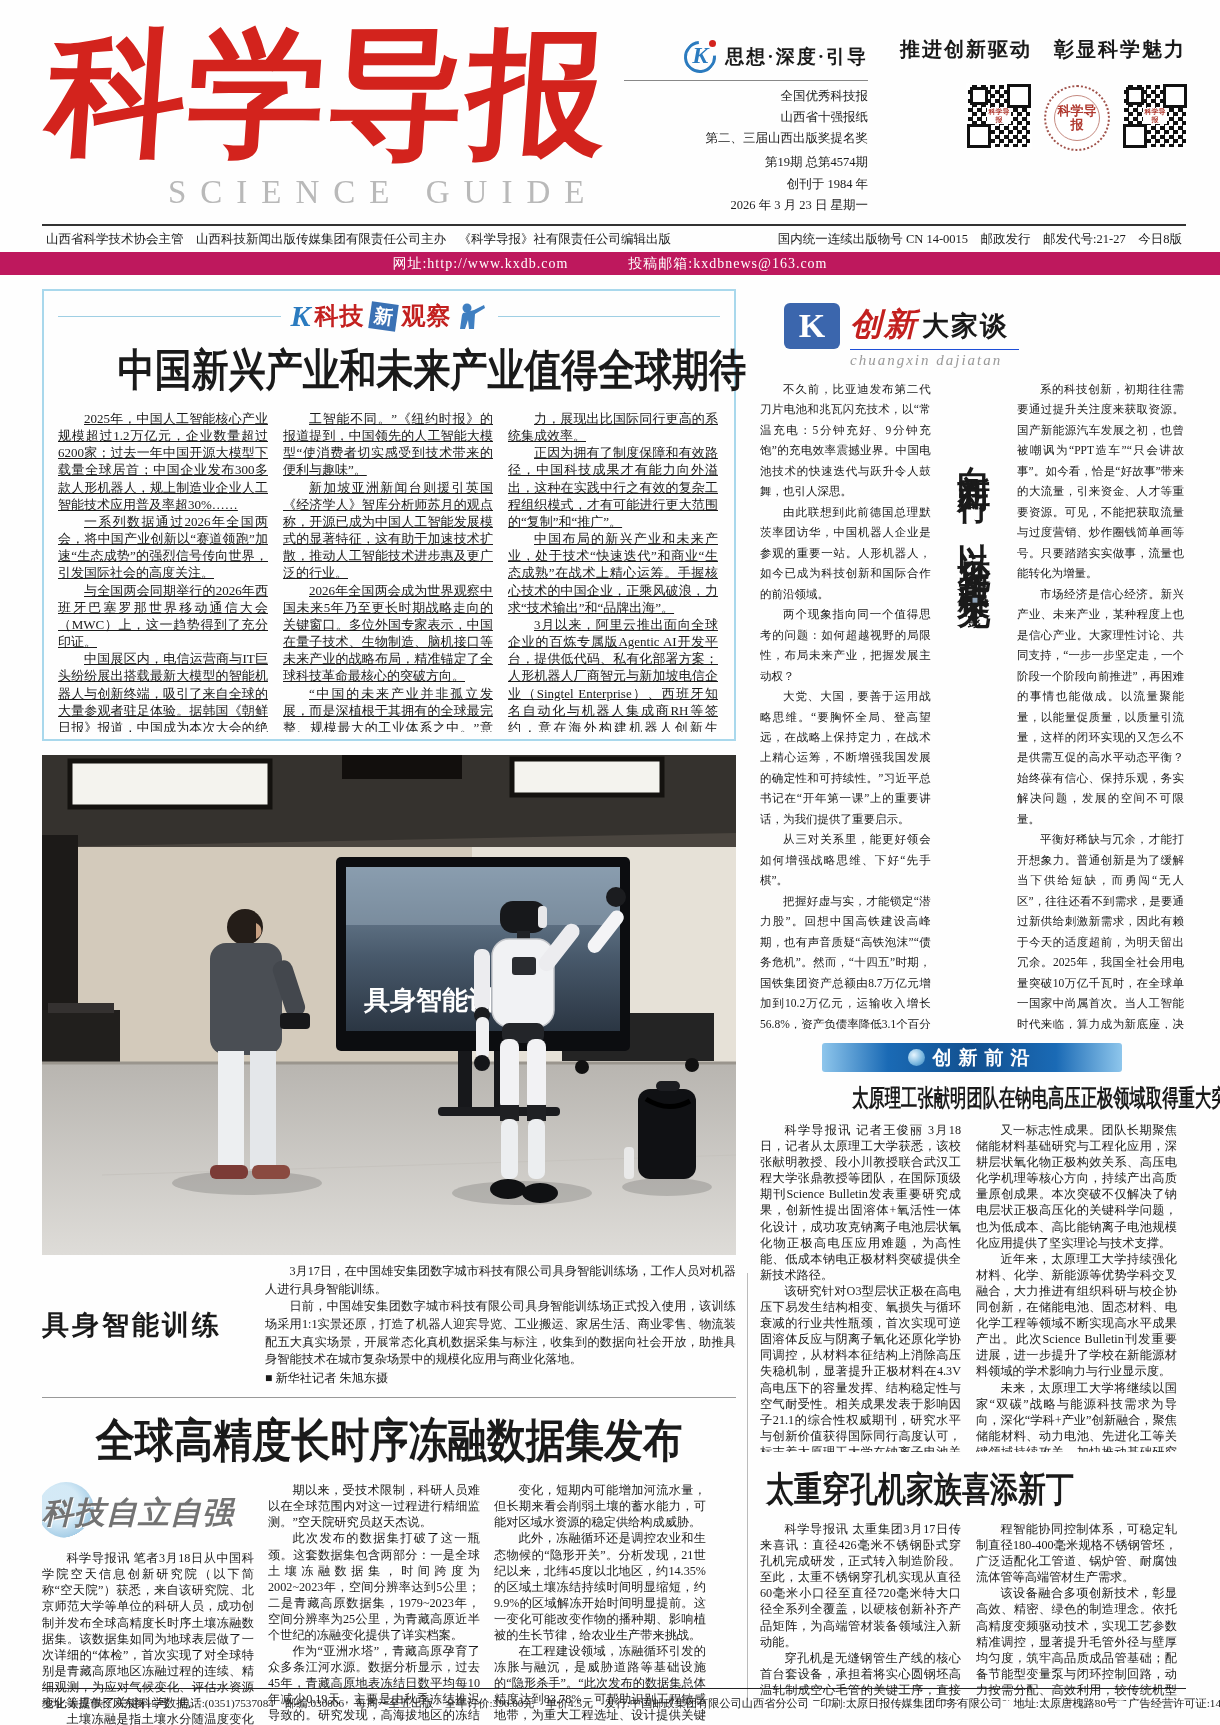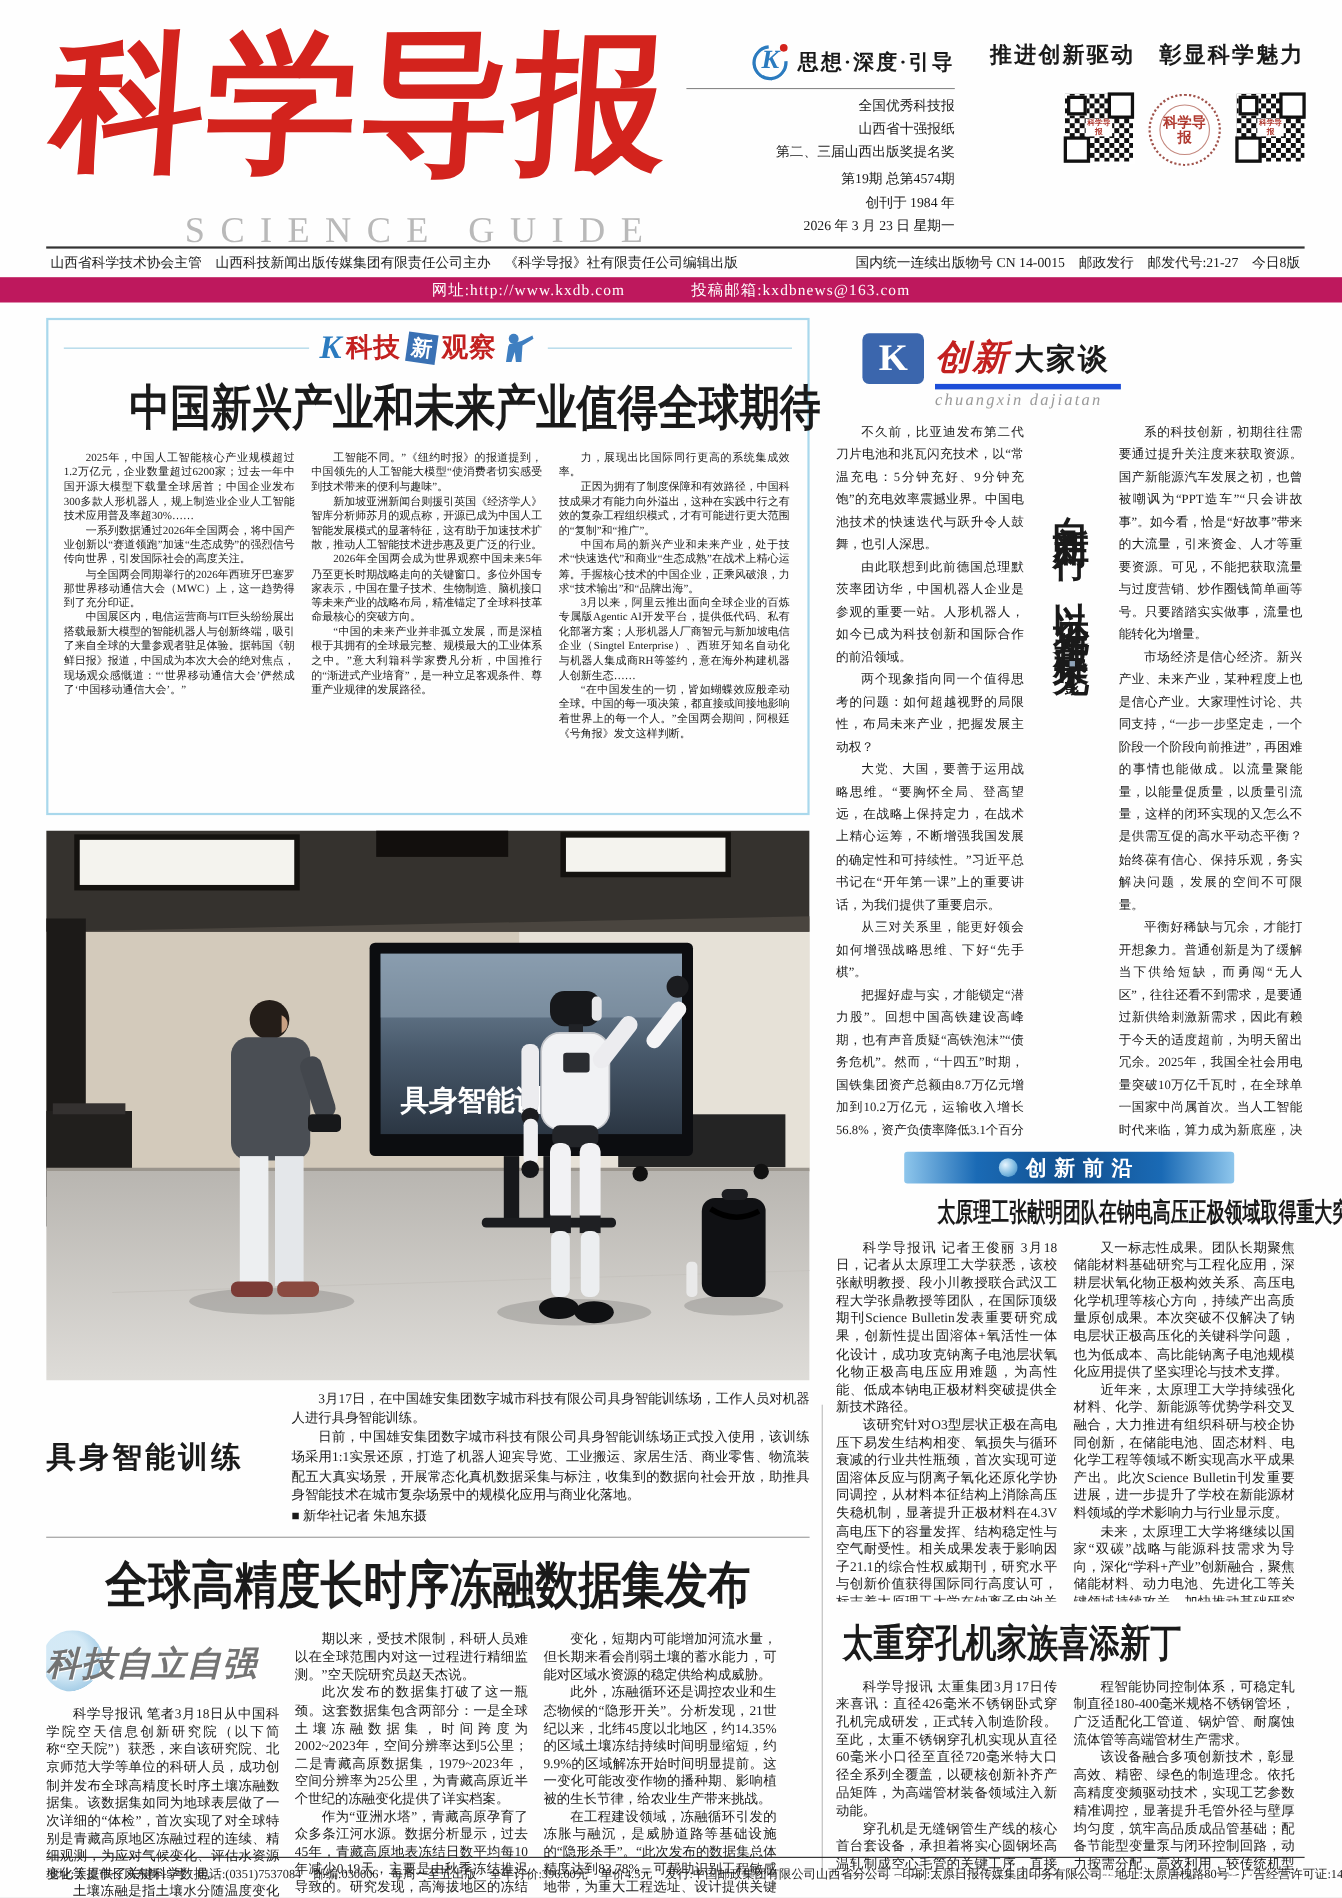--- a/index.html
+++ b/index.html
@@ -3,21 +3,21 @@
 <meta charset="utf-8">
 <style>
   html,body{margin:0;padding:0;background:#e8e8e8;}
   .page{position:relative;width:1220px;height:1725px;background:#fefefe;margin:0 auto;
         font-family:"Liberation Serif","DejaVu Serif",serif;color:#1a1a1a;overflow:hidden;}
   
   .masthead{display:flex;padding:26px 34px 0 48px;height:196px;}
   .mh-title-wrap{width:610px;position:relative;}
   .mh-title{font-size:138px;line-height:1;font-weight:900;color:#d3231d;letter-spacing:2px;
             transform:skewX(-4deg);font-family:"Liberation Serif",serif;white-space:nowrap;}
-  .mh-sub{position:absolute;left:120px;top:166px;color:#b9b9b9;font-size:33px;letter-spacing:14px;
+  .mh-sub{position:absolute;left:120px;top:148px;color:#b9b9b9;font-size:33px;letter-spacing:14px;
           font-family:"Liberation Serif",serif;}
   .mh-right{flex:1;display:flex;gap:18px;justify-content:flex-end;}
   .mh-colA{width:244px;padding-top:14px;}
   .mh-slogan1{display:flex;align-items:center;gap:8px;justify-content:flex-end;
               border-bottom:1px solid #888;padding-bottom:6px;}
   .k-mini{position:relative;width:34px;height:34px;flex:0 0 auto;}
   .k-mini::before{content:"";position:absolute;inset:1px;border:3px solid #2b7bbf;border-radius:50%;
                   border-top-color:transparent;transform:rotate(40deg);}
   .k-mini .kg{position:absolute;left:9px;top:2px;font-size:24px;font-weight:900;font-style:italic;color:#2b7bbf;}
   .k-mini::after{content:"";position:absolute;right:1px;top:0;width:7px;height:7px;border-radius:50%;background:#d3231d;}
@@ -54,21 +54,21 @@
   .badge-row .rule{flex:1;height:1px;background:#9fcfe4;}
   .kgc-badge{display:flex;align-items:center;gap:2px;}
   .kgc-badge .kk{font-size:30px;font-weight:900;font-style:italic;color:#2b7bbf;margin-right:2px;}
   .kgc-badge .red{color:#c3201f;font-size:24px;font-weight:900;letter-spacing:1px;}
   .kgc-badge .dia{width:27px;height:27px;background:#3a71b4;transform:rotate(8deg);display:flex;
                   align-items:center;justify-content:center;color:#fff;font-size:19px;font-weight:900;margin:0 3px;}
   .headline-xl{text-align:center;margin:8px 0 6px;}
   .headline-xl .squeeze{display:inline-block;transform:scaleX(.84);transform-origin:center;
       white-space:nowrap;font-family:"Liberation Sans","DejaVu Sans",sans-serif;font-weight:900;font-size:44px;}
   .cols3{display:flex;gap:15px;margin-top:10px;}
-  .cols3 .col{width:210px;height:322px;overflow:hidden;font-size:10px;line-height:1.32;text-align:justify;}
+  .cols3 .col{width:210px;height:322px;overflow:hidden;font-size:13px;line-height:1.32;text-align:justify;text-decoration:underline;}
   .para{margin:0;text-indent:2em;}
   
   .photo{margin-top:14px;width:694px;height:500px;position:relative;}
   .photo svg{display:block;}
   .caption-wrap{display:flex;gap:18px;margin-top:8px;border-bottom:1px solid #999;padding-bottom:10px;}
   .cap-label{width:205px;font-size:27px;font-weight:900;letter-spacing:3px;align-self:center;
              font-family:"Liberation Serif",serif;}
   .cap-text{flex:1;font-size:12.2px;line-height:1.45;text-align:justify;}
   .cap-credit{text-align:left;font-size:12.2px;margin-top:1px;}
   
@@ -79,21 +79,21 @@
   .frost-cols .col{width:212px;height:252px;overflow:hidden;font-size:12.2px;line-height:1.32;text-align:justify;}
   .self-badge{position:relative;height:58px;margin:2px 0 8px;}
   .self-badge .globe{position:absolute;left:-4px;top:-2px;width:56px;height:56px;border-radius:50%;
       background:radial-gradient(circle at 40% 40%,#cfe7f5 0 40%,#9cc8e4 70%,transparent 71%);opacity:.9;}
   .self-badge .t{position:relative;font-size:31px;font-weight:900;font-style:italic;color:#737373;
       letter-spacing:1px;line-height:58px;text-shadow:1px 1px 0 #fff;}
   
   .comm-head{display:flex;gap:10px;align-items:flex-start;margin-top:14px;padding-left:24px;}
   .comm-k{width:56px;height:46px;background:#3b66ad;border-radius:6px;color:#fff;font-size:34px;font-weight:900;
           display:flex;align-items:center;justify-content:center;font-family:"Liberation Serif",serif;}
-  .comm-title .row1{display:flex;align-items:baseline;gap:4px;border-bottom:5px solid #1d4ed8;padding:0 10px 2px 0;}
+  .comm-title .row1{display:flex;align-items:baseline;gap:4px;border-bottom:1px solid #1d4ed8;padding:0 10px 2px 0;}
   .comm-title .red{color:#c3201f;font-size:32px;font-weight:900;font-style:italic;letter-spacing:2px;}
   .comm-title .blk{font-size:27px;font-weight:700;letter-spacing:2px;}
   .comm-title .py{color:#999;font-style:italic;font-size:15px;letter-spacing:2px;margin-top:2px;}
   .essay-row{display:flex;gap:22px;margin-top:10px;height:650px;overflow:hidden;}
   .essay-col{font-size:11.5px;line-height:1.78;text-align:justify;overflow:hidden;}
   .essay-col.c1{width:186px;}
   .essay-col.c2{width:182px;}
   .v-strip{width:46px;display:flex;flex-direction:column;align-items:center;justify-content:flex-start;padding-top:60px;}
   .v-head{writing-mode:vertical-rl;text-orientation:upright;font-family:"Liberation Sans",sans-serif;
           font-weight:900;font-size:33px;letter-spacing:9px;line-height:1.2;}

